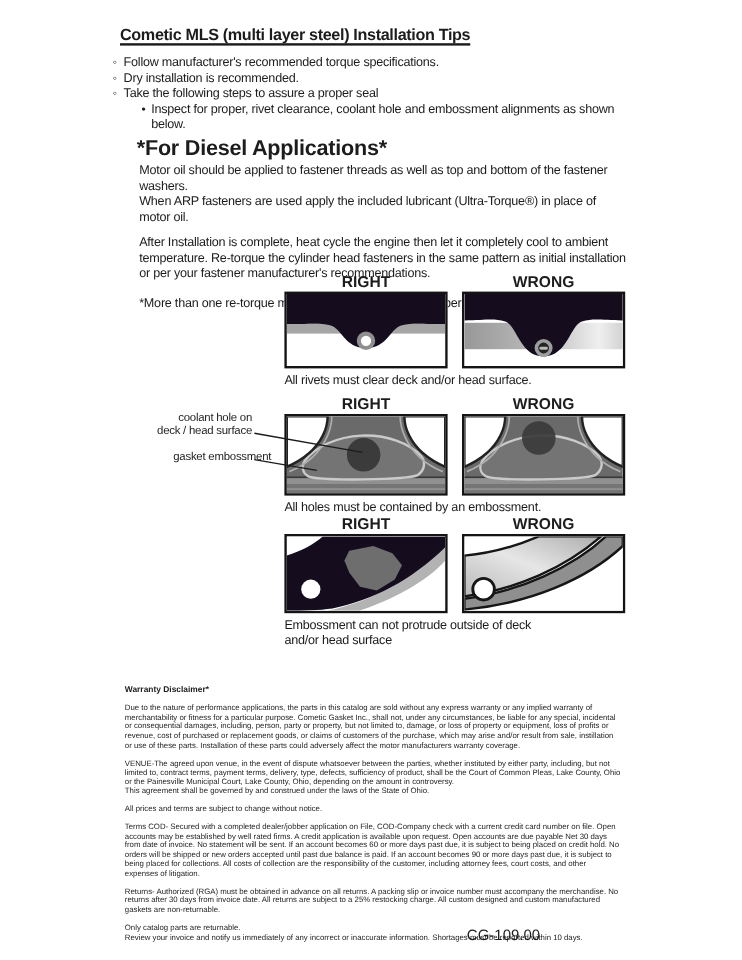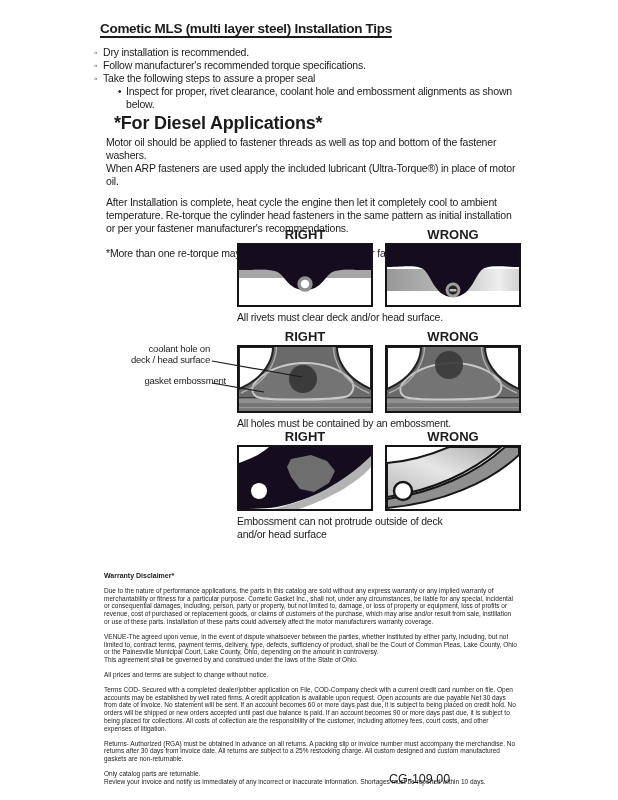--- a/index.html
+++ b/index.html
@@ -16,21 +16,21 @@
   }
   .tips{left:94px;top:46px;width:430px;font-size:10.5px;line-height:13px;letter-spacing:-0.2px;}
   .bullet{position:relative;padding-left:9px;}
   .bullet::before{content:"◦";position:absolute;left:0;top:0;font-size:10px;}
   .subwrap{padding-left:24px;}
   .subbullet{position:relative;padding-left:8px;}
   .subbullet::before{content:"•";position:absolute;left:0;top:0;font-size:10px;}
 
   .diesel{left:100px;top:117px;width:422px;font-size:10.5px;line-height:13px;letter-spacing:-0.2px;}
   .diesel h2{margin:0 0 6px 14px;font-size:18px;letter-spacing:-0.2px;}
-  .diesel p{margin:0 0 8px 6px;}
+  .diesel p{margin:0 0 8px 16px;}
   .diesel .note{margin-top:12px;}
 
   .diag{left:237px;width:284px;}
   .diag-cols{display:flex;justify-content:space-between;}
   .diag-col{width:136px;}
   .diag-label{text-align:center;font-weight:bold;font-size:13px;line-height:14px;margin-bottom:1px;}
   .diag-box{border:2px solid #141414;background:#fff;font-size:0;}
   .diag-box svg{display:block;width:132px;}
   .diag-caption{font-size:10.5px;line-height:13px;letter-spacing:-0.2px;margin-top:4px;white-space:pre-line;}
 
@@ -60,22 +60,22 @@
   .band-outline{stroke:#161616;stroke-width:2;}
 </style>
 </head>
 <body>
 
 <div class="page">
 
   <div class="abs title">Cometic MLS (multi layer steel) Installation Tips</div>
 
   <div class="abs tips">
+    <div class="bullet">Follow manufacturer's recommended torque specifications.</div>
     <div class="bullet">Dry installation is recommended.</div>
-    <div class="bullet">Follow manufacturer's recommended torque specifications.</div>
     <div class="bullet">Take the following steps to assure a proper seal</div>
     <div class="subwrap">
       <div class="subbullet">Inspect for proper, rivet clearance, coolant hole and embossment alignments as shown below.</div>
     </div>
   </div>
 
   <div class="abs diesel">
     <h2>*For Diesel Applications*</h2>
     <p class="pre">Motor oil should be applied to fastener threads as well as top and bottom of the fastener washers.
 When ARP fasteners are used apply the included lubricant (Ultra-Torque®) in place of motor oil.</p>

